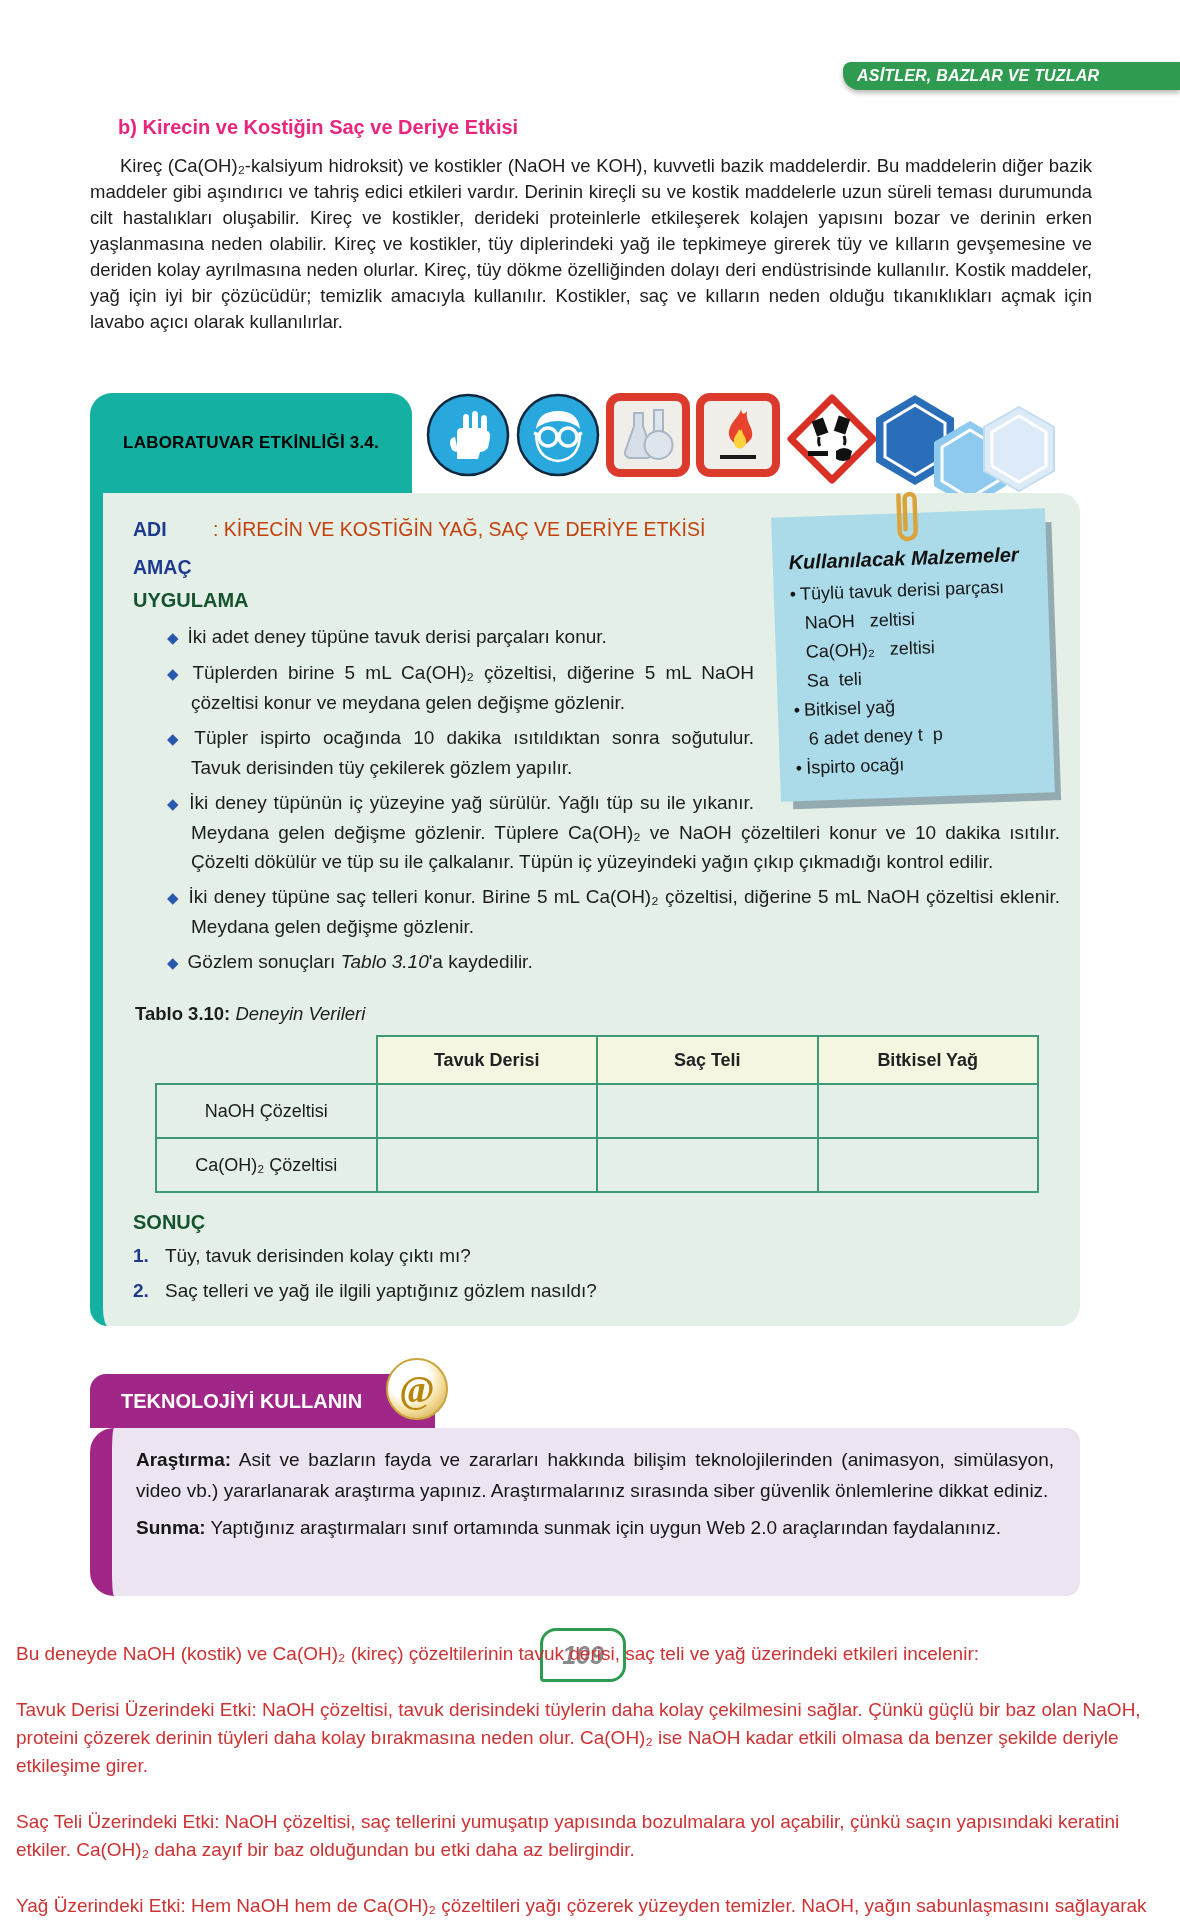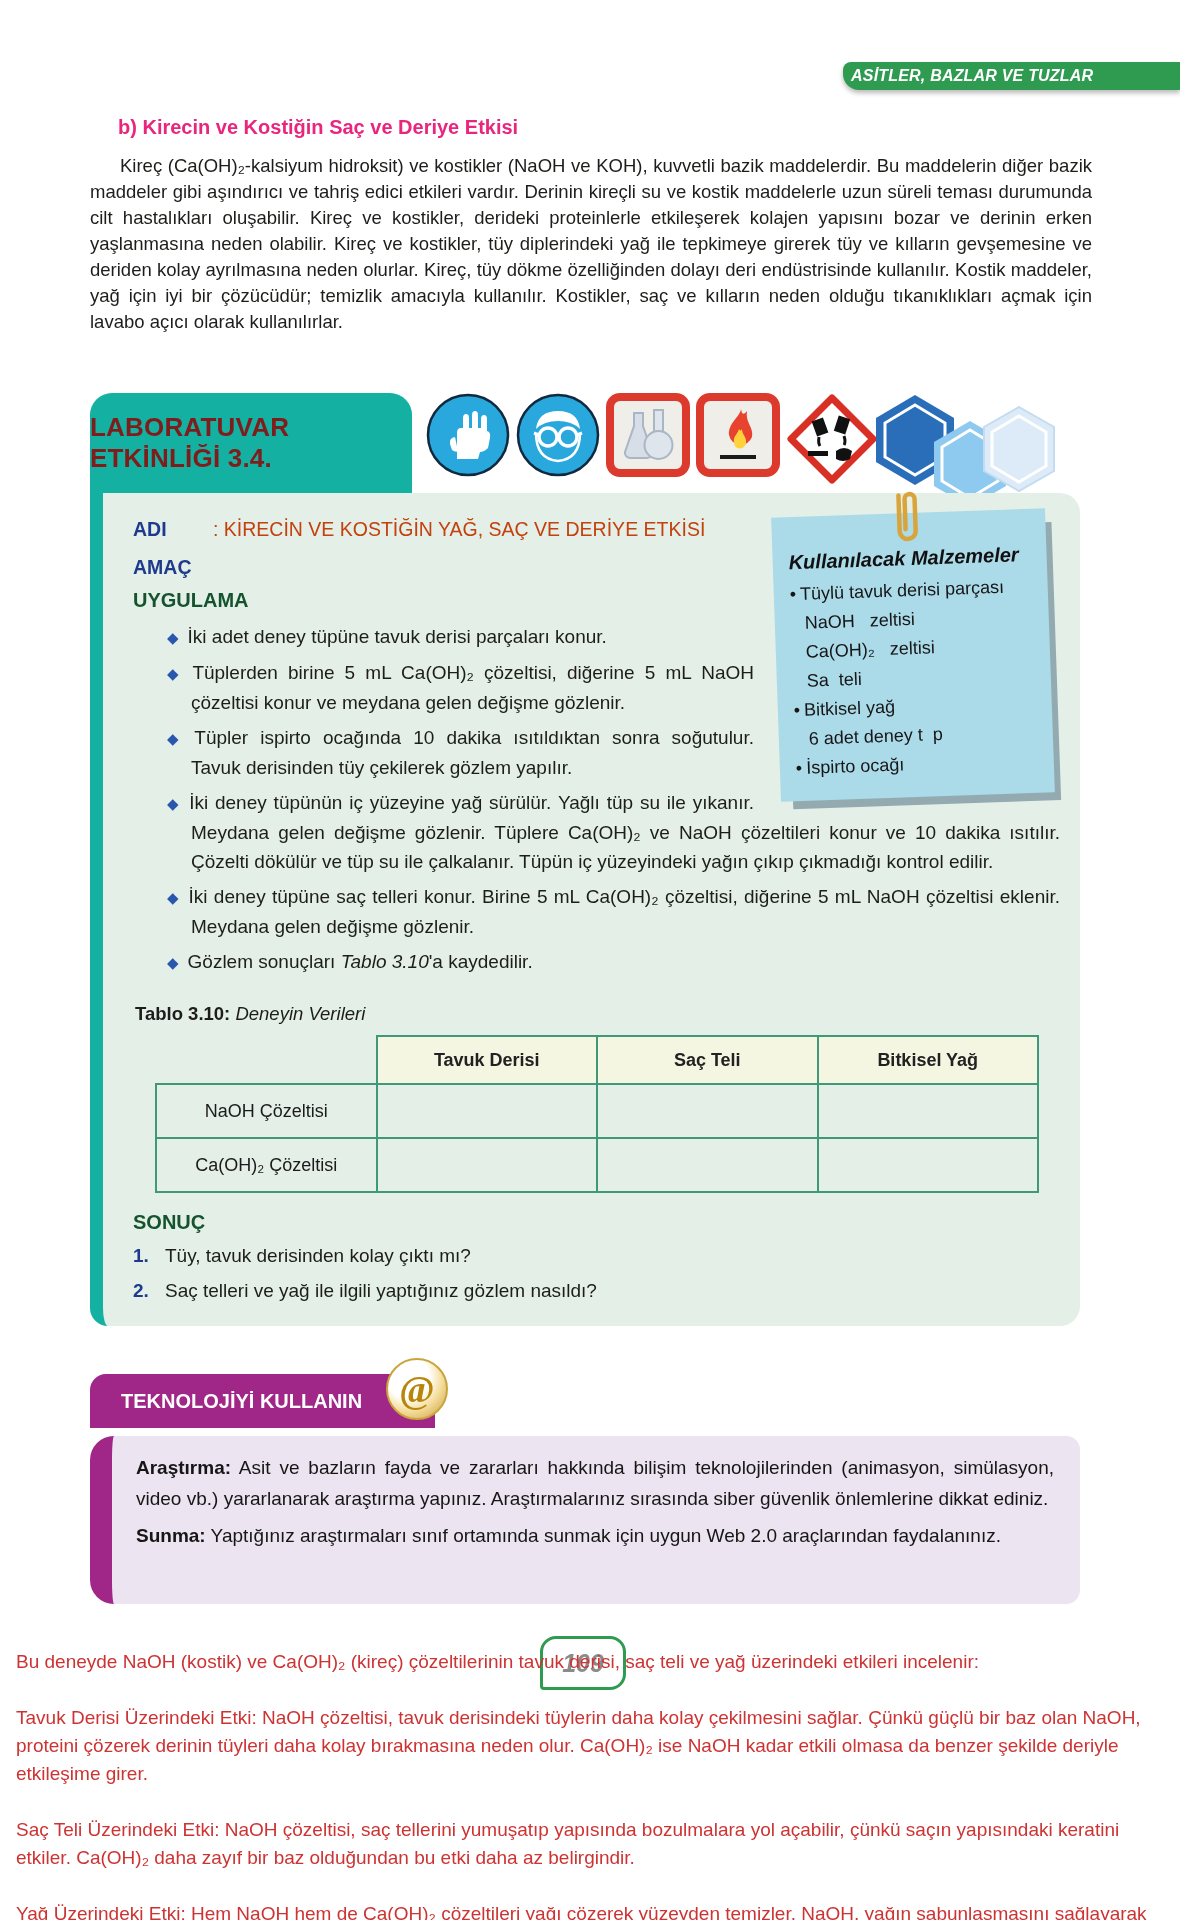--- a/index.html
+++ b/index.html
@@ -2,35 +2,35 @@
 <html><head>
 <meta charset="utf-8">
 <style>
   html,body{margin:0;padding:0;background:#ffffff;}
   .page{position:relative;width:1180px;height:1920px;background:#fff;overflow:hidden;
         font-family:"Liberation Sans","DejaVu Sans",sans-serif;color:#1d1d1b;}
 
   
   .banner{position:absolute;top:62px;right:0;width:337px;height:28px;background:#2f9b51;
           border-radius:8px 0 0 16px;box-shadow:0 3px 5px rgba(0,0,0,.28);
-          display:flex;align-items:center;padding-left:8px;box-sizing:border-box;}
+          display:flex;align-items:center;padding-left:14px;box-sizing:border-box;}
   .banner span{color:#fff;font-weight:bold;font-style:italic;font-size:16px;letter-spacing:.2px;}
 
   .main{padding:116px 88px 0 90px;}
 
   .heading{margin:0 0 0 28px;font-size:20px;font-weight:bold;color:#e9257e;}
 
   .intro-para{margin:14px 0 0 0;width:1002px;font-size:18.5px;line-height:26px;
               text-align:justify;text-indent:30px;}
 
   
   .lab-header{position:relative;margin-top:58px;height:100px;display:flex;align-items:flex-start;}
   .lab-tab{width:322px;height:100px;background:#14b1a2;border-radius:22px 22px 0 0;
            display:flex;align-items:center;justify-content:center;}
-  .lab-tab span{color:#7f1d1d;font-weight:bold;font-size:26px;letter-spacing:.2px;}
+  .lab-tab span{color:#000000;font-weight:bold;font-size:17px;letter-spacing:.2px;}
   .icons{display:flex;align-items:flex-start;margin-left:8px;}
   .icons svg{display:block;}
   .ic{margin-left:6px;}
   .hex{margin-left:-6px;}
   .hex2{margin-left:-28px;margin-top:26px;}
   .hex3{margin-left:-30px;margin-top:12px;}
 
   
   .lab-box{position:relative;width:990px;box-sizing:border-box;background:#e4efe8;
            border-left:13px solid #14b1a2;border-radius:0 20px 20px 18px;
@@ -71,21 +71,21 @@
   
   .tech-wrap{position:relative;margin-top:48px;width:990px;}
   .tech-tab{width:345px;height:54px;background:#a02688;border-radius:16px 16px 0 0;
             display:flex;align-items:center;padding-left:31px;box-sizing:border-box;}
   .tech-tab span{color:#fff;font-weight:bold;font-size:20px;}
   .coin{position:absolute;left:296px;top:-16px;width:58px;height:58px;border-radius:50%;
         background:radial-gradient(circle at 35% 30%,#ffffff 38%,#f5dfa0 60%,#c89a2e 100%);
         border:2px solid #caa43c;display:flex;align-items:center;justify-content:center;
         font-family:"Liberation Serif","DejaVu Serif",serif;font-weight:bold;font-size:38px;color:#b8860b;}
   .tech-body{background:#ece4f0;border-left:22px solid #a02688;border-radius:24px 14px 14px 24px;
-             padding:16px 26px 18px 24px;box-sizing:border-box;min-height:168px;margin-top:8px;}
+             padding:16px 26px 18px 24px;box-sizing:border-box;min-height:168px;}
   .tech-p{margin:0 0 6px 0;font-size:19px;line-height:31px;text-align:justify;color:#161616;}
   .tech-p .bl{font-weight:bold;}
 
   
   .annotations{position:relative;margin:44px 0 0 -74px;width:1150px;}
   .badge{position:absolute;left:524px;top:-12px;width:80px;height:48px;border:3px solid #2f9b51;
          border-radius:16px 16px 16px 4px;background:rgba(255,255,255,.55);
          display:flex;align-items:center;justify-content:center;z-index:0;}
   .badge span{font-style:italic;font-weight:bold;font-size:25px;color:#8b8b8b;}
   .red-p{position:relative;z-index:1;margin:0 0 28px 0;font-size:19px;line-height:28px;color:#cd3333;}

